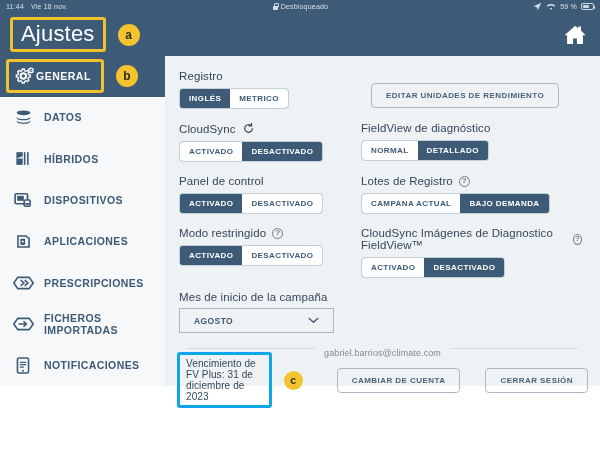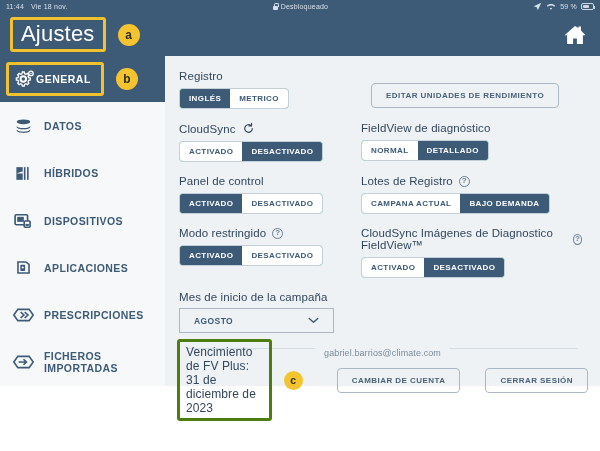--- a/index.html
+++ b/index.html
@@ -111,22 +111,22 @@
     display: flex; gap: 9px; padding: 0 22px; margin-top: 2px;
   }
   .divider-row .line { flex: 1; height: 1px; background: #d3dce3; }
   .divider-row .email { font-size: 9px; color: #7a8c9c; letter-spacing: .1px; }
 
   .footer {
     height: 44px; display: flex; align-items: center; gap: 9px;
     padding: 0 12px; flex: 0 0 44px;
   }
   .expiry-box {
-    border: 3px solid #4d7c0f; border-radius: 3px; padding: 3px 6px;
-    font-size: 12px; color: #33475b; letter-spacing: .1px; background: transparent;
+    border: 3px solid #0ea5e9; border-radius: 3px; padding: 3px 6px;
+    font-size: 10px; color: #33475b; letter-spacing: .1px; background: transparent;
   }
   .badge-c {
     width: 19px; height: 19px; border-radius: 50%; background: #f4c430;
     color: #2d2d18; font-size: 10.5px; font-weight: 700;
     display: flex; align-items: center; justify-content: center; flex: 0 0 19px;
     margin-left: 3px;
   }
   .footer-btns { margin-left: auto; display: flex; gap: 25px; padding-left: 25px; }
 </style>
 </head>
@@ -248,20 +248,30 @@
       <div class="nav-item">
         <span class="ico">
           <svg width="21" height="18" viewBox="0 0 26 20">
             <path d="M6 3h14l5 7-5 7H6l-5-7z" fill="none" stroke="#3d5a77" stroke-width="2"></path>
             <path d="M7 10h9M13 6.6l3.6 3.4L13 13.4" fill="none" stroke="#3d5a77" stroke-width="2"></path>
           </svg>
         </span>
         <span>FICHEROS IMPORTADAS</span>
       </div>
 
+      <div class="nav-item">
+        <span class="ico">
+          <svg width="18" height="19" viewBox="0 0 20 24">
+            <rect x="3" y="2.5" width="14" height="19" rx="2" fill="none" stroke="#3d5a77" stroke-width="2"></rect>
+            <path d="M6 8h8M6 11h8M6 14h5" stroke="#3d5a77" stroke-width="1.6"></path>
+            <circle cx="10" cy="18.6" r="1.2" fill="#3d5a77"></circle>
+          </svg>
+        </span>
+        <span>NOTIFICACIONES</span>
+      </div>
     </div>
 
     <div class="main">
       <div class="content">
         <div class="grid">
 
           <div class="field">
             <div class="field-label">Registro</div>
             <div class="toggle">
               <div class="opt sel">INGLÉS</div>

